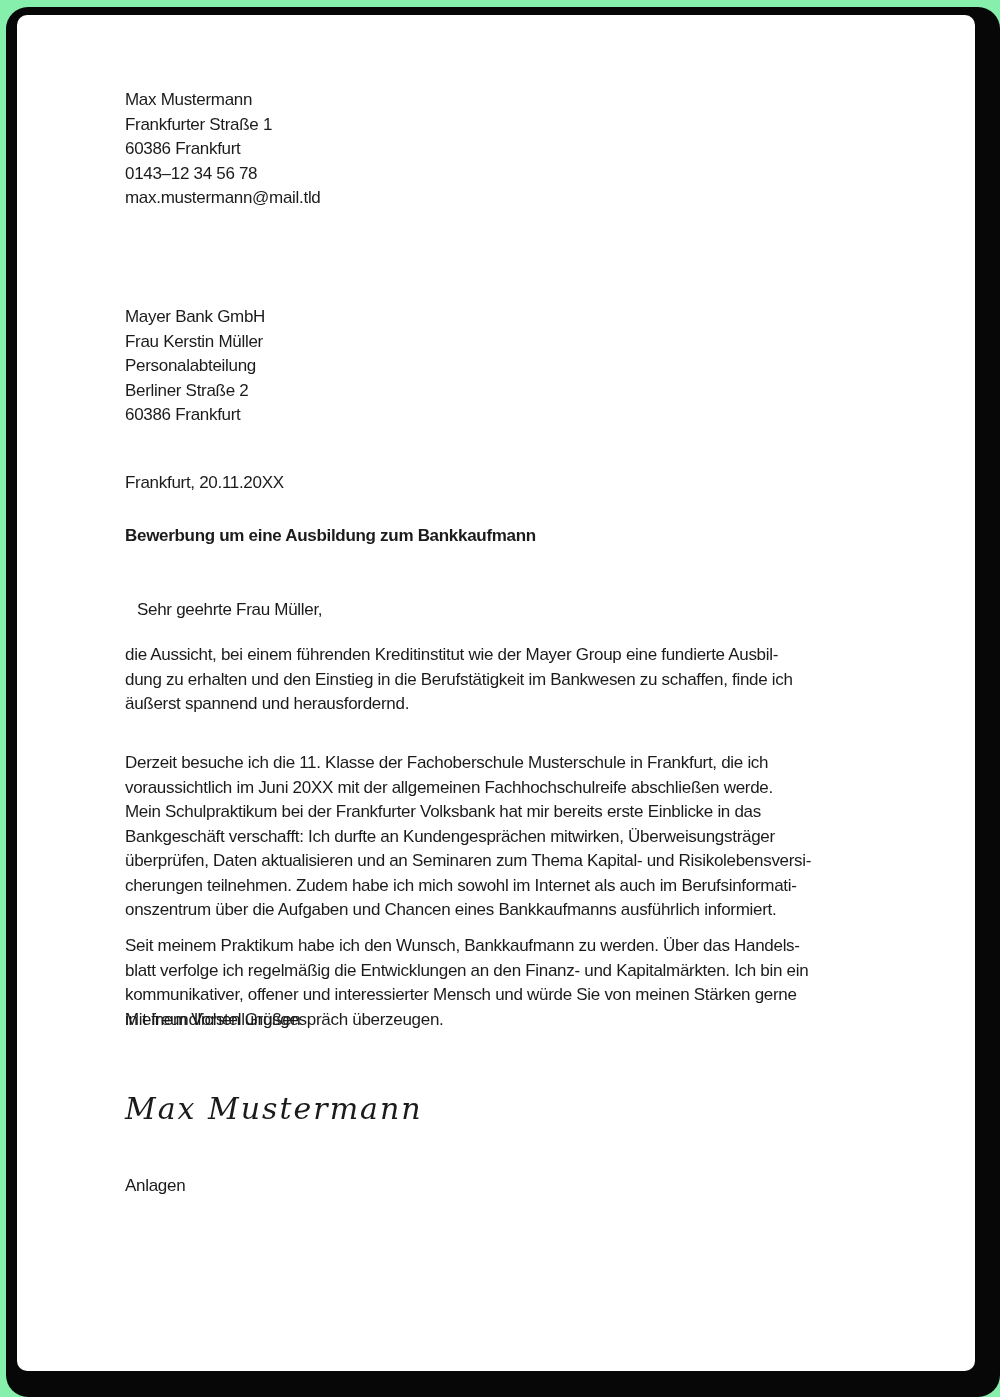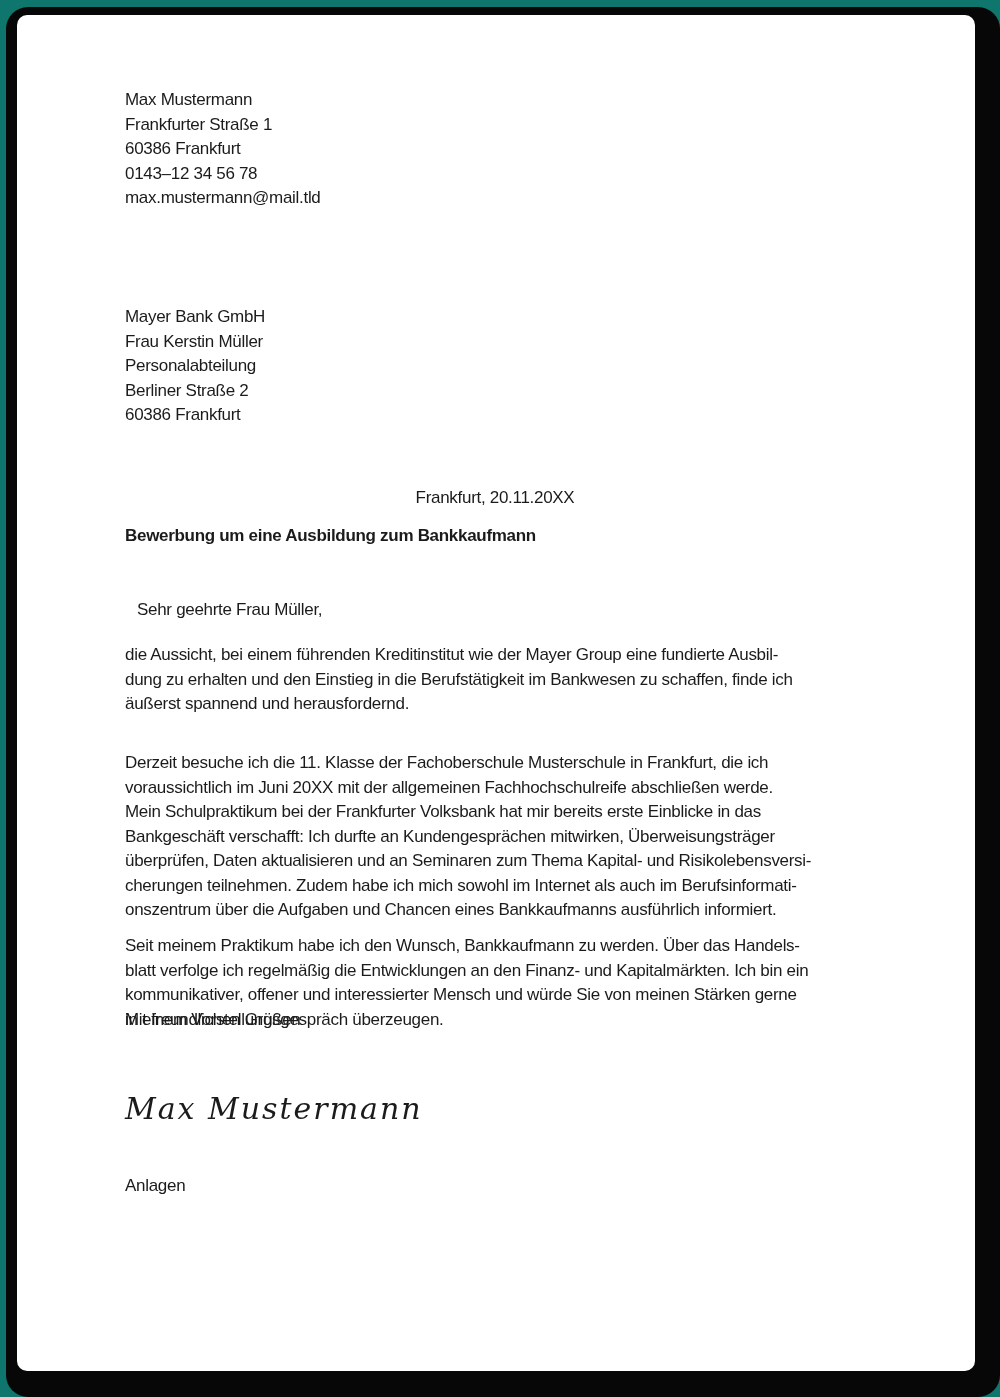--- a/index.html
+++ b/index.html
@@ -4,21 +4,21 @@
 <style>
   html, body {
     margin: 0;
     padding: 0;
     background: #ffffff;
   }
   .canvas {
     position: relative;
     width: 1000px;
     height: 1397px;
-    background: #0f766e;
+    background: #86efac;
     overflow: hidden;
     font-family: "Liberation Sans", sans-serif;
     color: #1b1b1b;
   }
   .frame {
     position: absolute;
     left: 6px;
     top: 7px;
     right: 0;
     bottom: 0;
@@ -40,21 +40,21 @@
     left: 125px;
     width: 770px;
     font-size: 17px;
     line-height: 24.5px;
     letter-spacing: -0.3px;
     white-space: pre;
     color: #1b1b1b;
   }
   .addr-sender    { top: 88px; }
   .addr-recipient { top: 305px; }
-  .date-line      { top: 486px; width: 740px; text-align: center; white-space: normal; }
+  .date-line      { top: 471px; width: 740px; text-align: left; white-space: normal; }
   .subject-line   { top: 524px; font-weight: bold; }
   .salutation     { top: 598px; margin-left: 12px; }
   .para-1         { top: 643px; }
   .para-2         { top: 751px; }
   .para-3         { top: 934px; }
   .closing        { top: 1008px; }
   .signature {
     top: 1088px;
     font-family: "DejaVu Serif", serif;
     font-style: italic;

